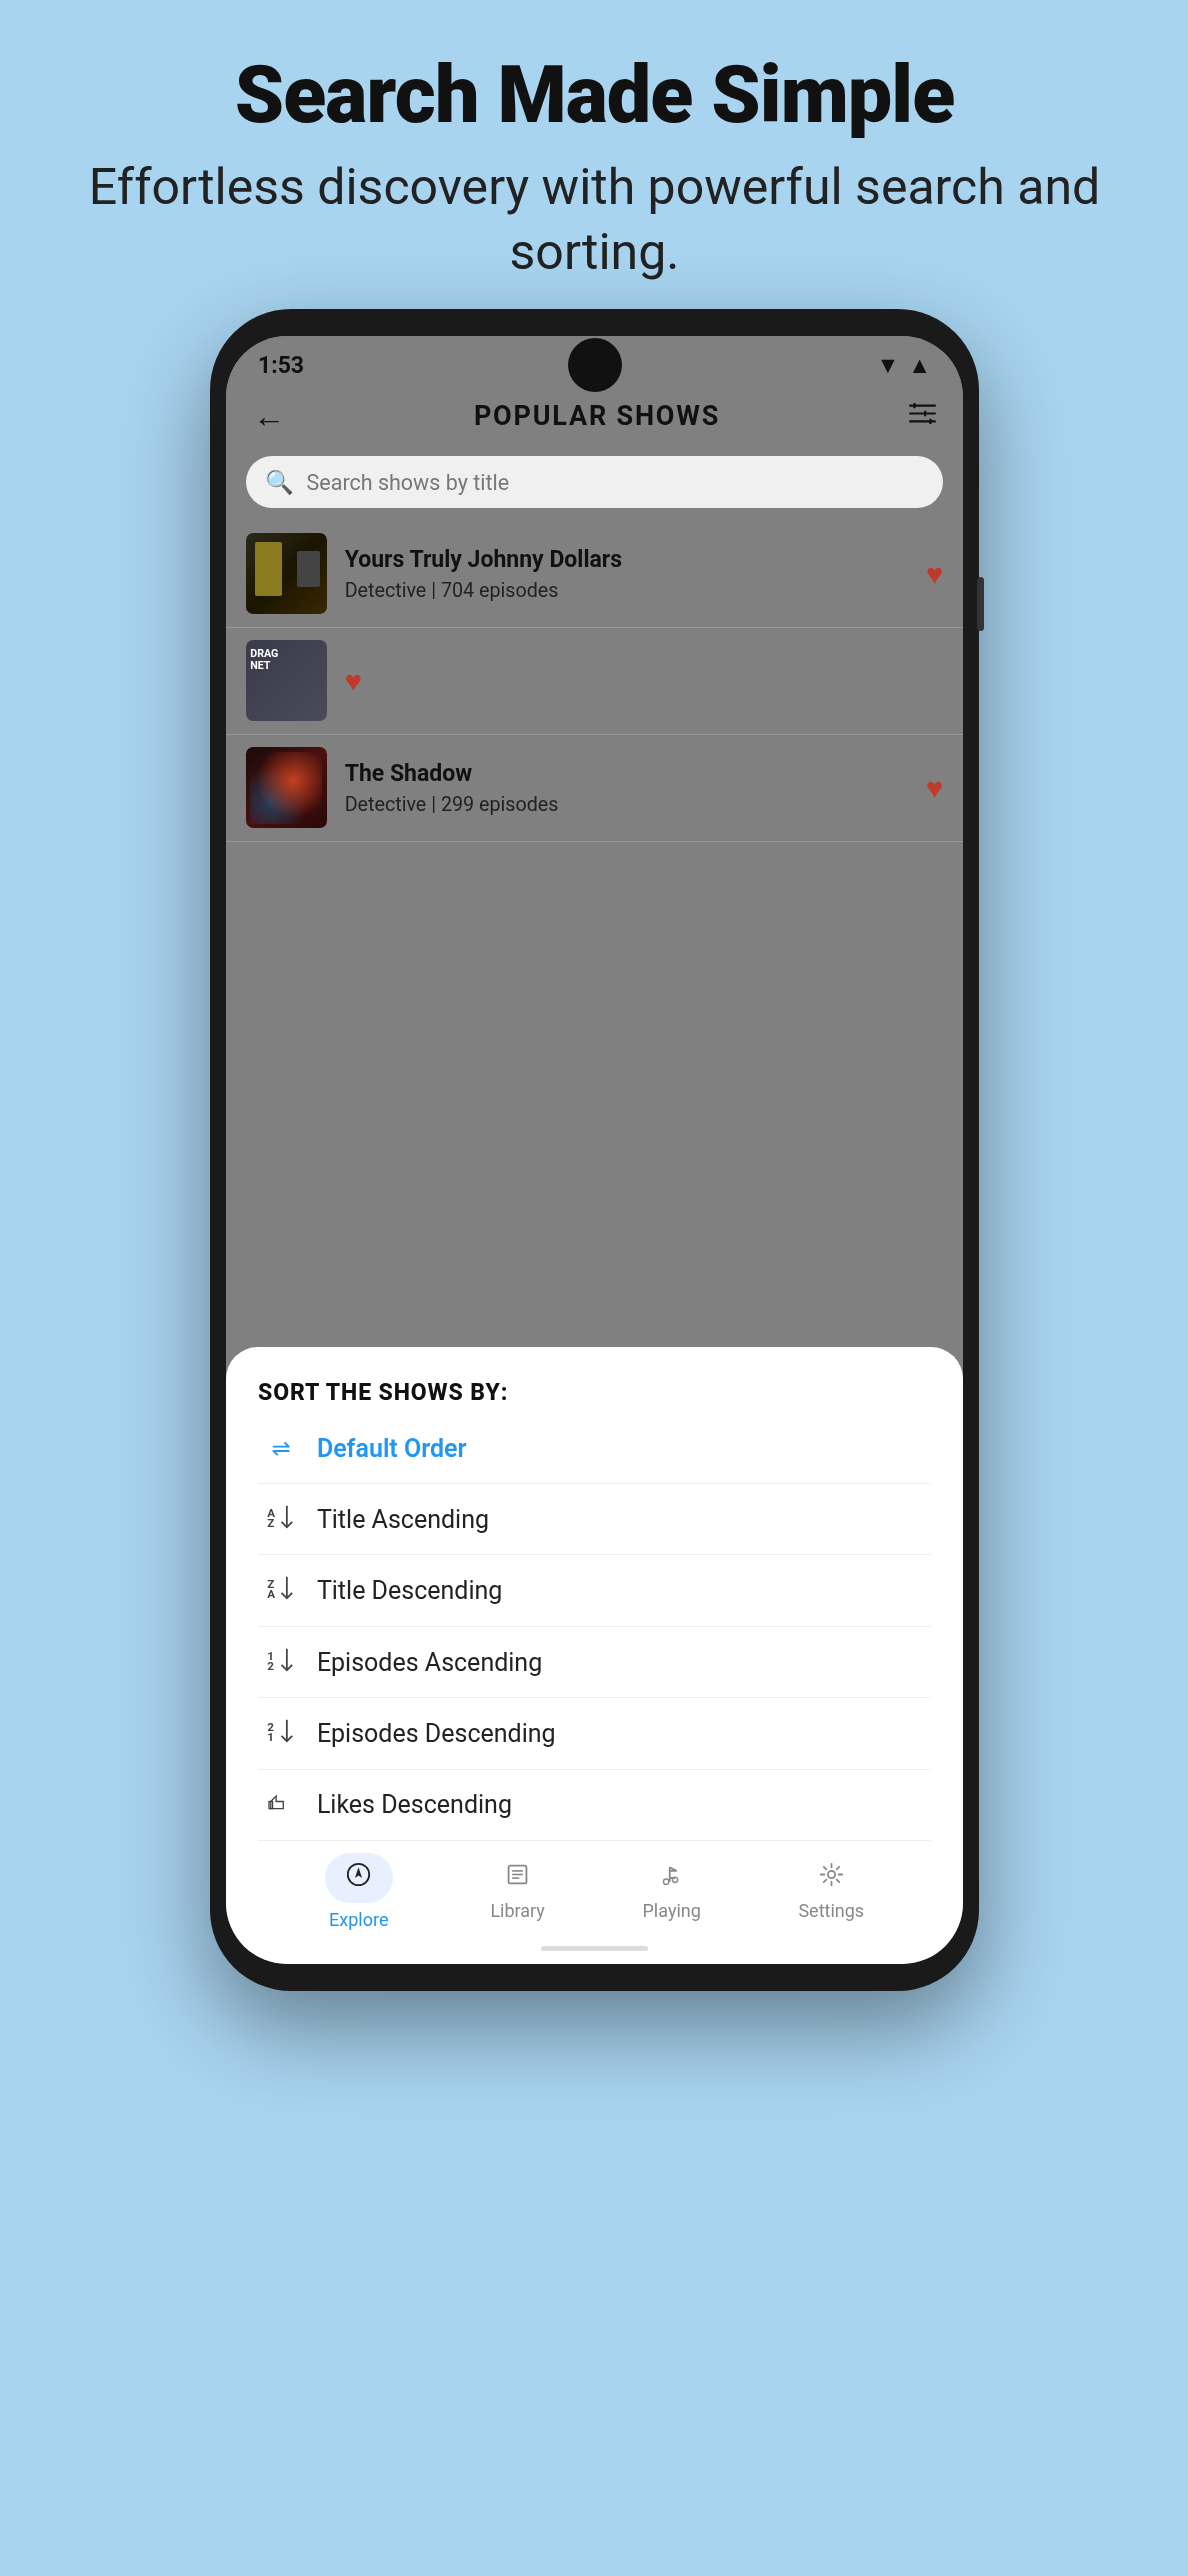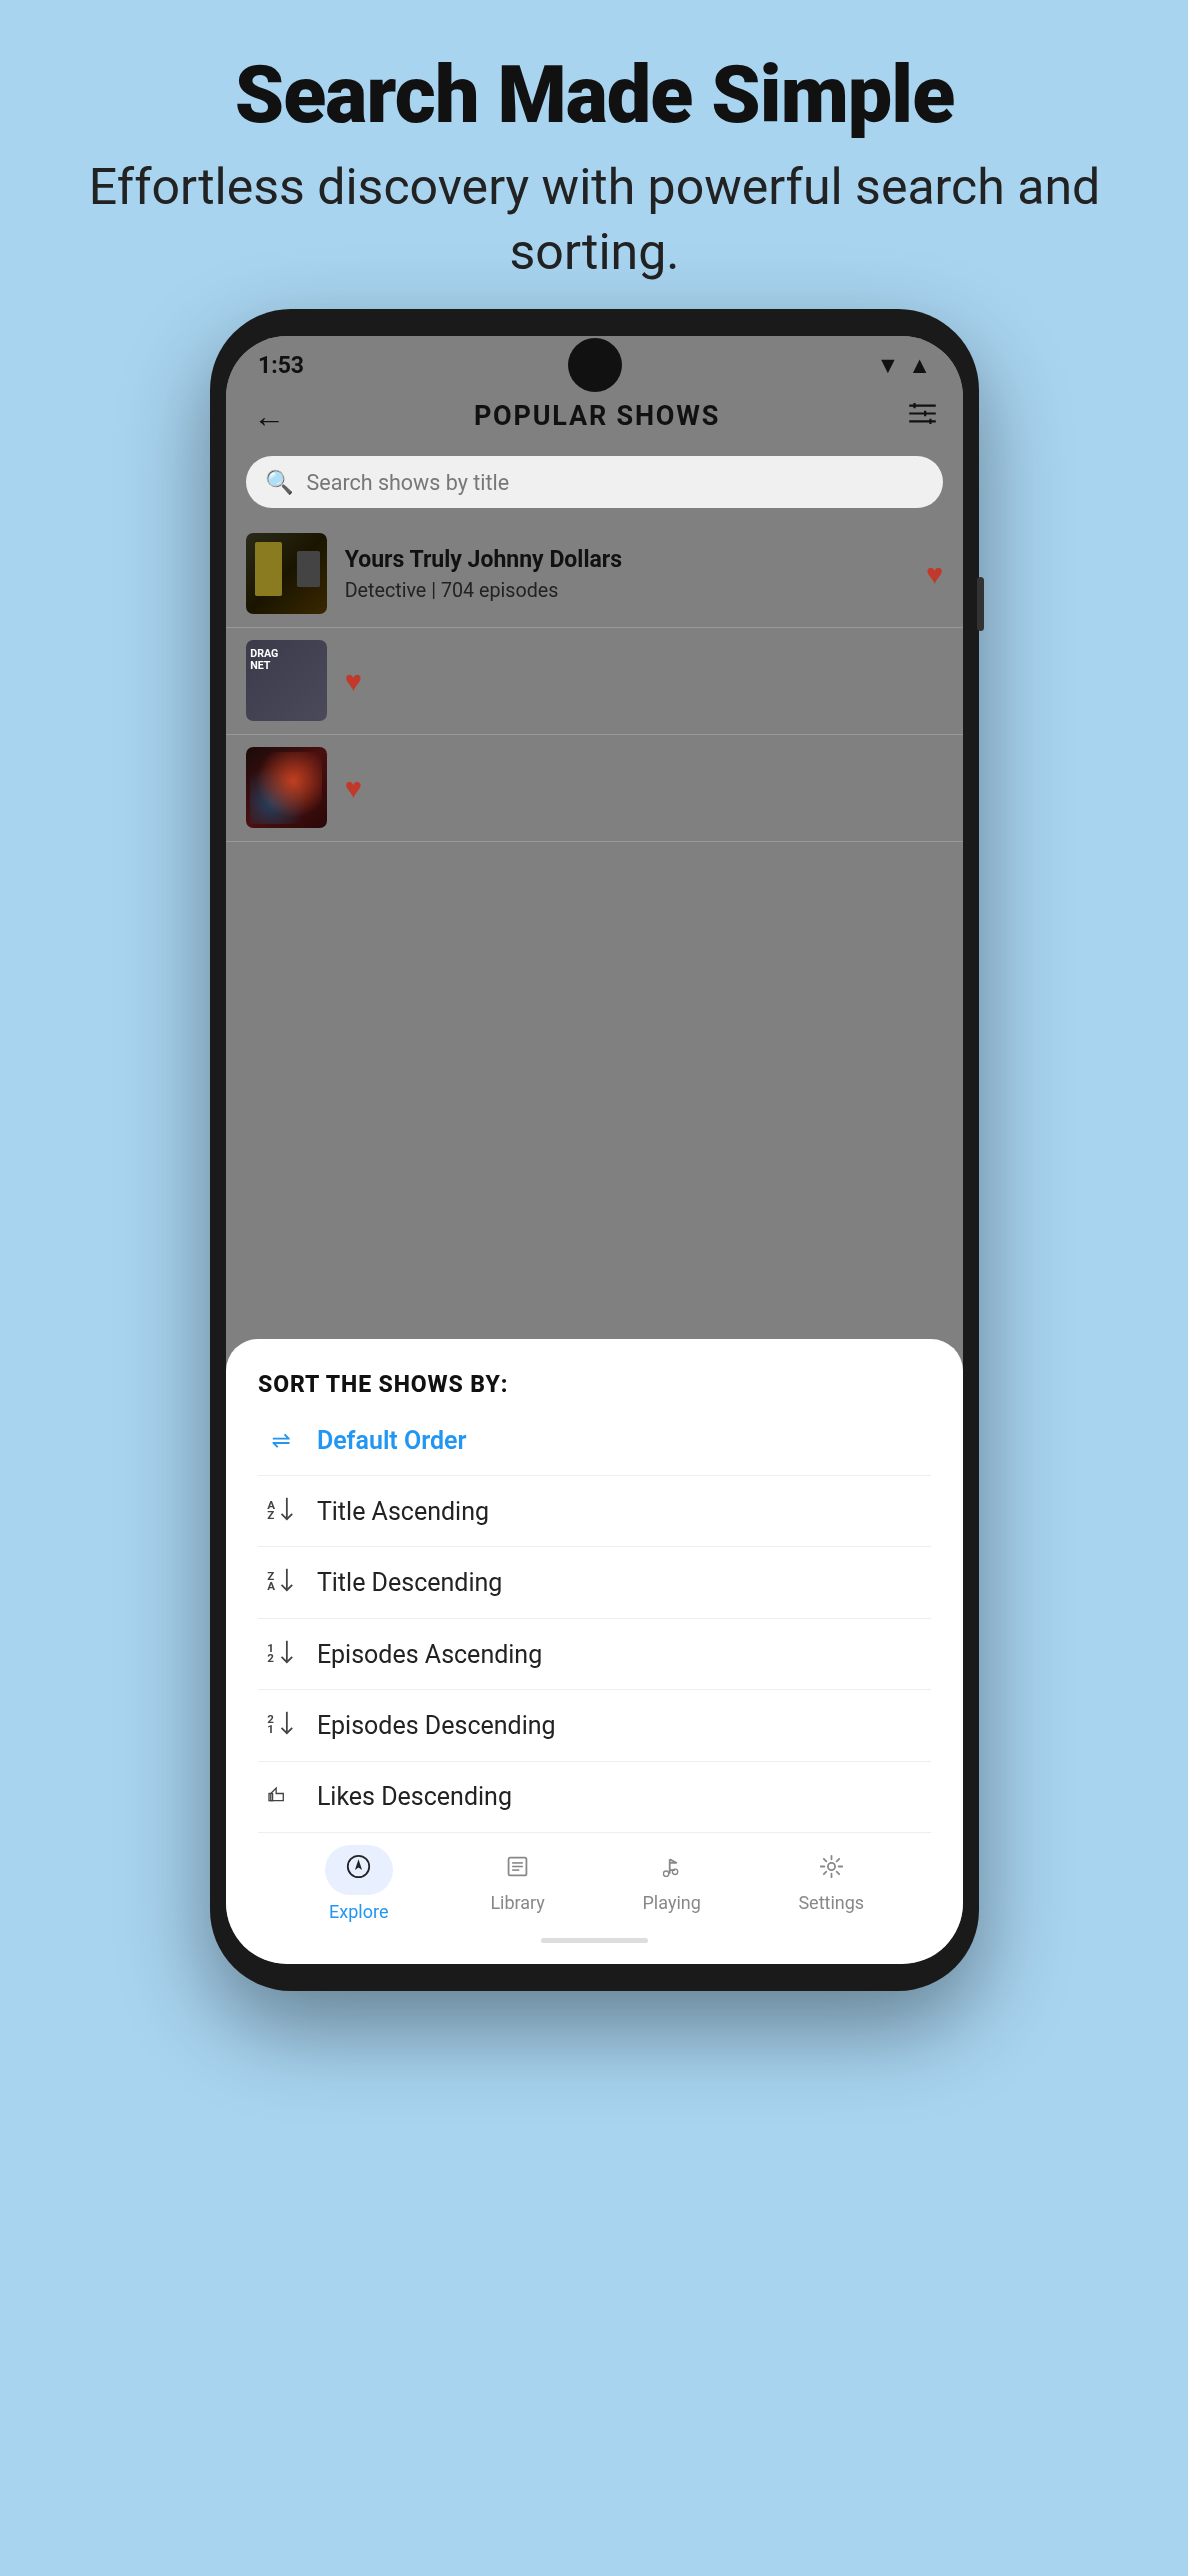--- a/index.html
+++ b/index.html
@@ -213,21 +213,21 @@
     }
     .heart-icon {
       font-size: 29px;
       color: #c0392b;
     }
 
     
     .bottom-sheet {
       background: white;
       border-radius: 32px 32px 0 0;
-      padding: 32px 32px 8px;
+      padding: 32px 32px 0;
       flex-shrink: 0;
     }
     .sort-title {
       font-size: 23px;
       font-weight: 800;
       color: #111;
       letter-spacing: 0.9px;
       margin-bottom: 9px;
     }
     .sort-option {
@@ -365,20 +365,28 @@
         <span class="heart-icon">♥</span>
       </div>
 
       <div class="show-item">
         <div class="show-thumbnail thumb-2"></div>
         <span class="heart-icon">♥</span>
       </div>
 
       <div class="show-item">
         <div class="show-thumbnail thumb-3"></div>
+        <div class="show-info">
+          <div class="show-title">The Shadow</div>
+          <div class="show-meta">
+            <span>Detective</span>
+            <span> | </span>
+            <span>299 episodes</span>
+          </div>
+        </div>
         <span class="heart-icon">♥</span>
       </div>
     </div>
 
     <div class="bottom-sheet">
       <div class="sort-title">SORT THE SHOWS BY:</div>
 
       <div class="sort-option">
         <span class="sort-icon active">⇌</span>
         <span class="sort-label active">Default Order</span>

